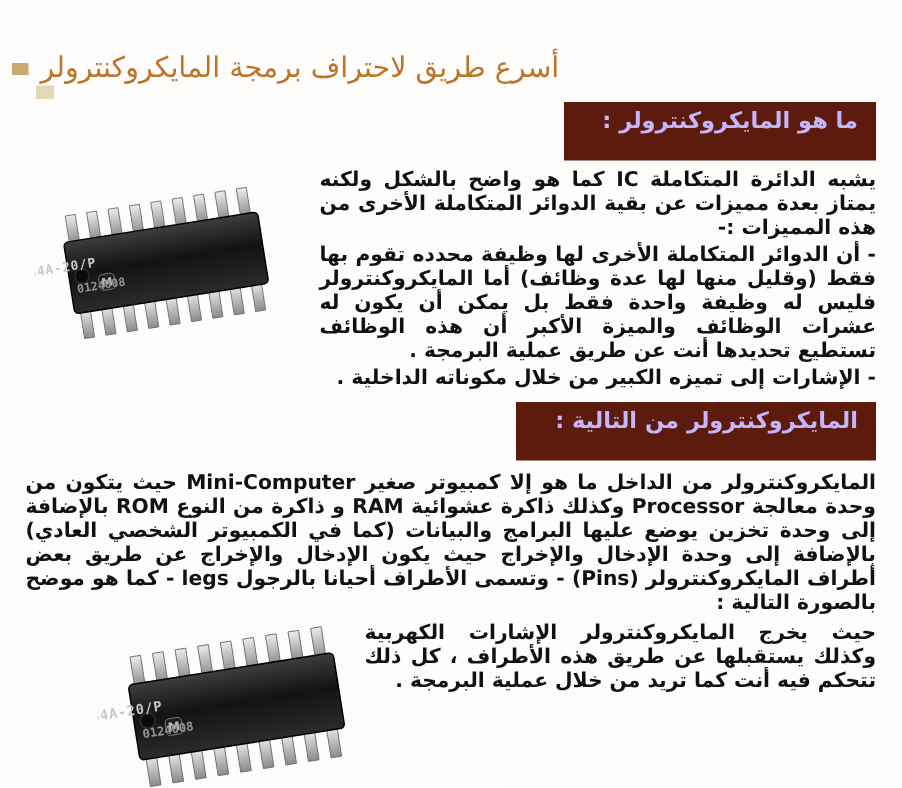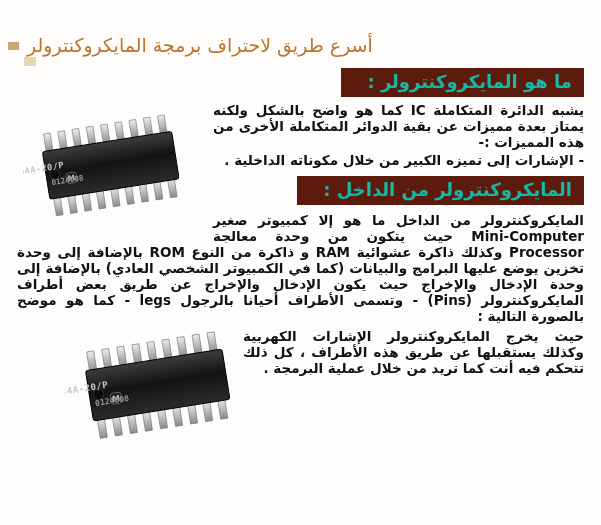--- a/index.html
+++ b/index.html
@@ -15,22 +15,22 @@
   .sq { position:absolute; }
   .sq1 { left:-9px; top:8px; width:11px; height:8px; background:#c9a873; }
   .sq2 { left:7px; top:23px; width:12px; height:9px; background:#e4d8b4; }
   .header-title {
     position:absolute; left:10px; top:0; direction:rtl;
     color:#bd7428; font-size:19px; font-weight:normal; white-space:nowrap;
   }
   
   .hrow { text-align:right; }
   .hbar {
-    display:inline-block; background:#5d1b0e; color:#14b8a6;
-    font-weight:bold; font-size:18px; padding:3px 12px 5px 26px;
+    display:inline-block; background:#5d1b0e; color:#c4b5fd;
+    font-weight:bold; font-size:15px; padding:3px 12px 18px 26px;
   }
   
   .bodytxt { font-size:13.5px; font-weight:bold; line-height:16px; text-align:justify; }
   .sec1 { margin-top:5px; }
   .sec1 p { margin-bottom:2px; }
   .chip-float { float:left; width:178px; height:136px; margin:0 12px 2px 6px; }
   .chip-svg { width:100%; height:100%; display:block; }
   
   .h2row { position:relative; margin-top:8px; }
   .watermark {
@@ -107,25 +107,26 @@
     <span class="hbar">ما هو المايكروكنترولر :</span>
   </div>
 
   <div class="sec1 bodytxt">
     <div class="chip-float">
       <svg class="chip-svg" viewBox="0 0 185 140">
           <use href="#dipchip"></use>
         </svg>
     </div>
     <p>يشبه الدائرة المتكاملة IC كما هو واضح بالشكل ولكنه يمتاز بعدة مميزات عن بقية الدوائر المتكاملة الأخرى من هذه المميزات :-</p>
+    <p>-   أن الدوائر المتكاملة الأخرى لها وظيفة محدده تقوم بها فقط (وقليل منها لها عدة وظائف) أما المايكروكنترولر فليس له وظيفة واحدة فقط بل يمكن أن يكون له عشرات الوظائف والميزة الأكبر أن هذه الوظائف تستطيع تحديدها أنت عن طريق عملية البرمجة .</p>
     <p>-   الإشارات إلى تميزه الكبير من خلال مكوناته الداخلية .</p>
   </div>
 
   <div class="h2row hrow">
-    <span class="hbar">المايكروكنترولر من الداخل :</span>
+    <span class="hbar">المايكروكنترولر من التالية :</span>
   </div>
 
   <div class="sec2 bodytxt">
     <p>المايكروكنترولر من الداخل ما هو إلا كمبيوتر صغير Mini-Computer حيث يتكون من وحدة معالجة Processor وكذلك ذاكرة عشوائية RAM و ذاكرة من النوع ROM بالإضافة إلى وحدة تخزين يوضع عليها البرامج والبيانات (كما في الكمبيوتر الشخصي العادي) بالإضافة إلى وحدة الإدخال والإخراج حيث يكون الإدخال والإخراج عن طريق بعض أطراف المايكروكنترولر (Pins)  -  وتسمى الأطراف أحيانا بالرجول legs  -  كما هو موضح بالصورة التالية :</p>
     <div class="chip2-area">
       <div class="chip2-wrap">
         <svg class="chip-svg" viewBox="0 0 185 140">
             <use href="#dipchip"></use>
           </svg>
 

